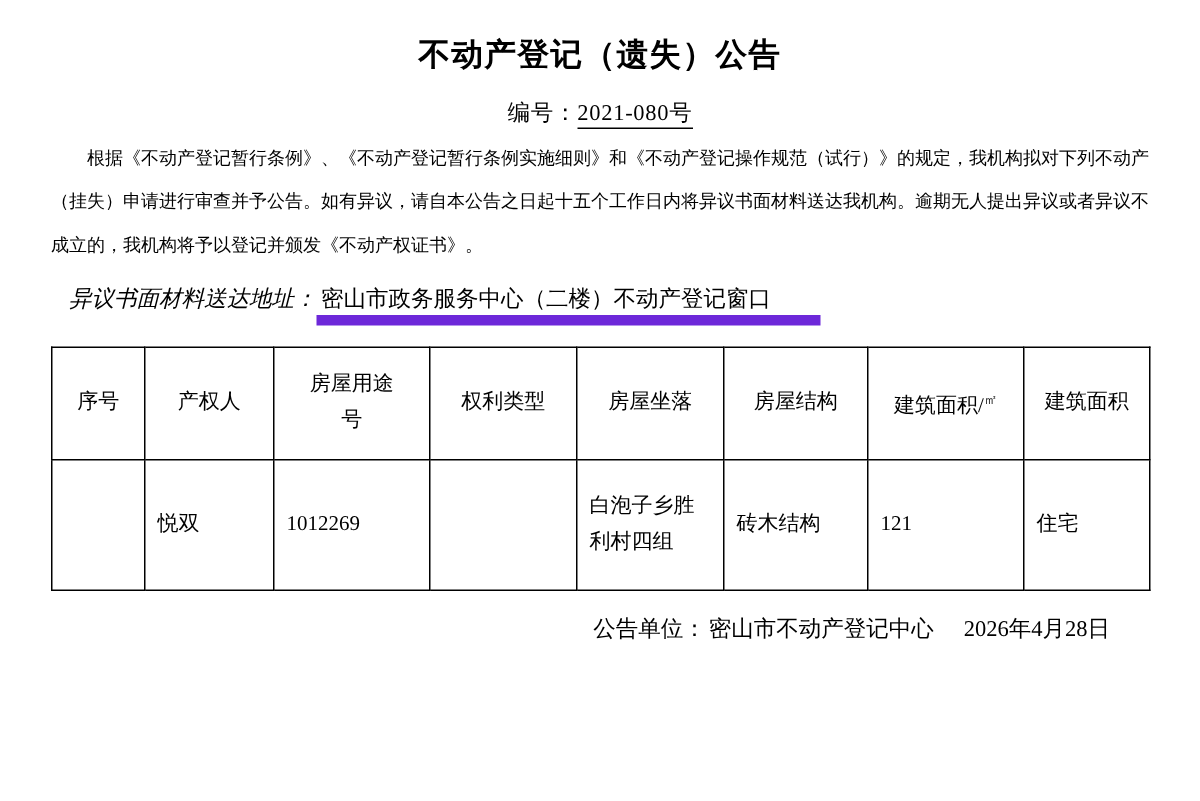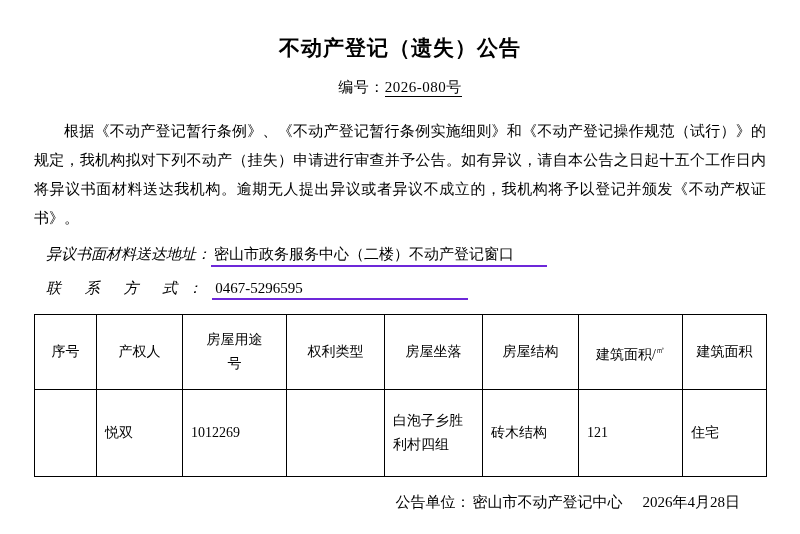--- a/index.html
+++ b/index.html
@@ -19,56 +19,56 @@
     width: 800px;
     height: 534px;
     box-sizing: border-box;
     padding: 0 34px;
   }
   .doc-title {
     text-align: center;
     font-size: 21px;
     font-weight: bold;
     letter-spacing: 1px;
-    margin-top: 34px;
+    margin-top: 22px;
     margin-bottom: 0;
   }
   .doc-number {
     text-align: center;
     font-size: 15px;
     margin-top: 16px;
     letter-spacing: 0.5px;
   }
   .doc-number span.underlined {
     border-bottom: 1px solid #000;
     padding-bottom: 1px;
   }
   .body-text {
-    font-size: 15px;
+    font-size: 12px;
     line-height: 29px;
     text-align: justify;
     text-justify: inter-ideograph;
-    margin-top: 20px;
+    margin-top: 6px;
     text-indent: 2em;
   }
   .field-line {
     font-size: 15px;
     margin-top: 12px;
     padding-left: 12px;
     white-space: nowrap;
   }
   .field-label {
     letter-spacing: 0px;
     font-style: italic;
   }
   .field-label.spaced {
     letter-spacing: 10px;
   }
   .field-value {
-    border-bottom: 2px solid #6d28d9;
+    border-bottom: 7px solid #6d28d9;
     padding: 0 3px 1px 3px;
     display: inline-block;
   }
   .field-value.wide {
     min-width: 330px;
   }
   .field-value.mid {
     min-width: 250px;
   }
   table.reg-table {
@@ -123,32 +123,29 @@
   }
 </style>
 </head>
 <body>
 
 <div class="page">
 
   <div class="doc-title">不动产登记（遗失）公告</div>
 
   <div class="doc-number">
-    <span>编号：</span><span class="underlined">2026-080号</span>
+    <span>编号：</span><span class="underlined">2021-080号</span>
   </div>
 
   <div class="body-text">根据《不动产登记暂行条例》、《不动产登记暂行条例实施细则》和《不动产登记操作规范（试行）》的规定，我机构拟对下列不动产（挂失）申请进行审查并予公告。如有异议，请自本公告之日起十五个工作日内将异议书面材料送达我机构。逾期无人提出异议或者异议不成立的，我机构将予以登记并颁发《不动产权证书》。</div>
 
   <div class="field-line">
     <span class="field-label">异议书面材料送达地址：</span><span class="field-value wide">密山市政务服务中心（二楼）不动产登记窗口</span>
   </div>
 
-  <div class="field-line">
-    <span class="field-label spaced">联 系 方 式：</span><span class="field-value mid">0467-5296595</span>
-  </div>
 
   <table class="reg-table">
     <colgroup>
       <col style="width:62px">
       <col style="width:86px">
       <col style="width:104px">
       <col style="width:98px">
       <col style="width:98px">
       <col style="width:96px">
       <col style="width:104px">

